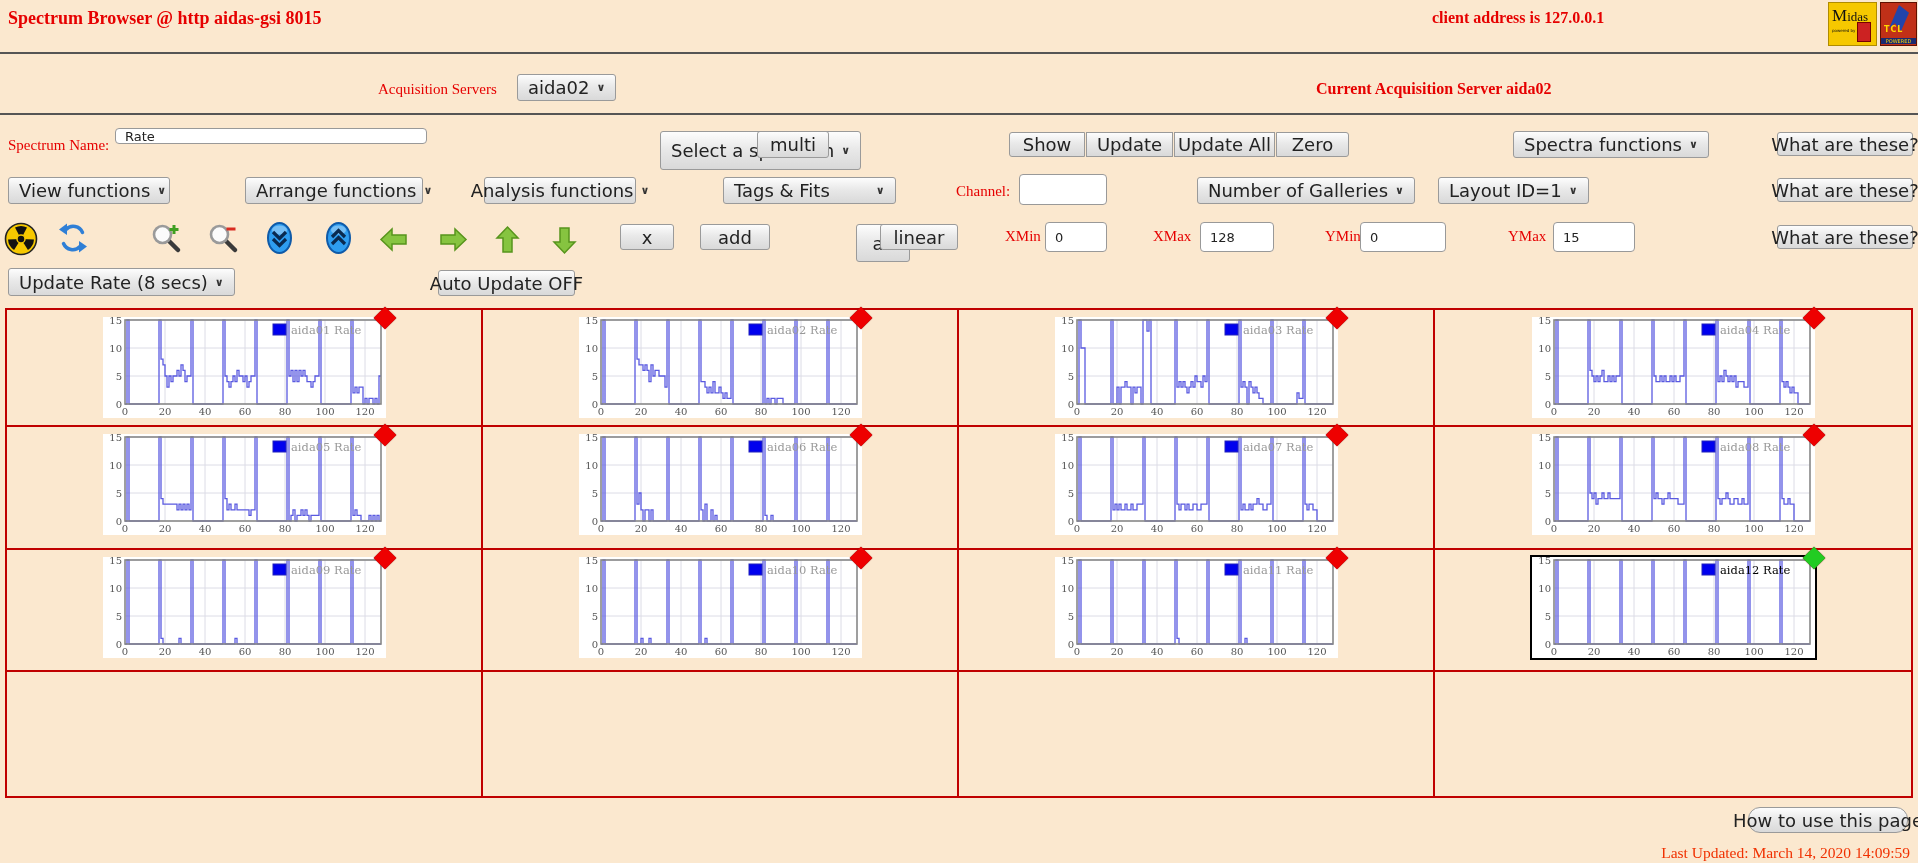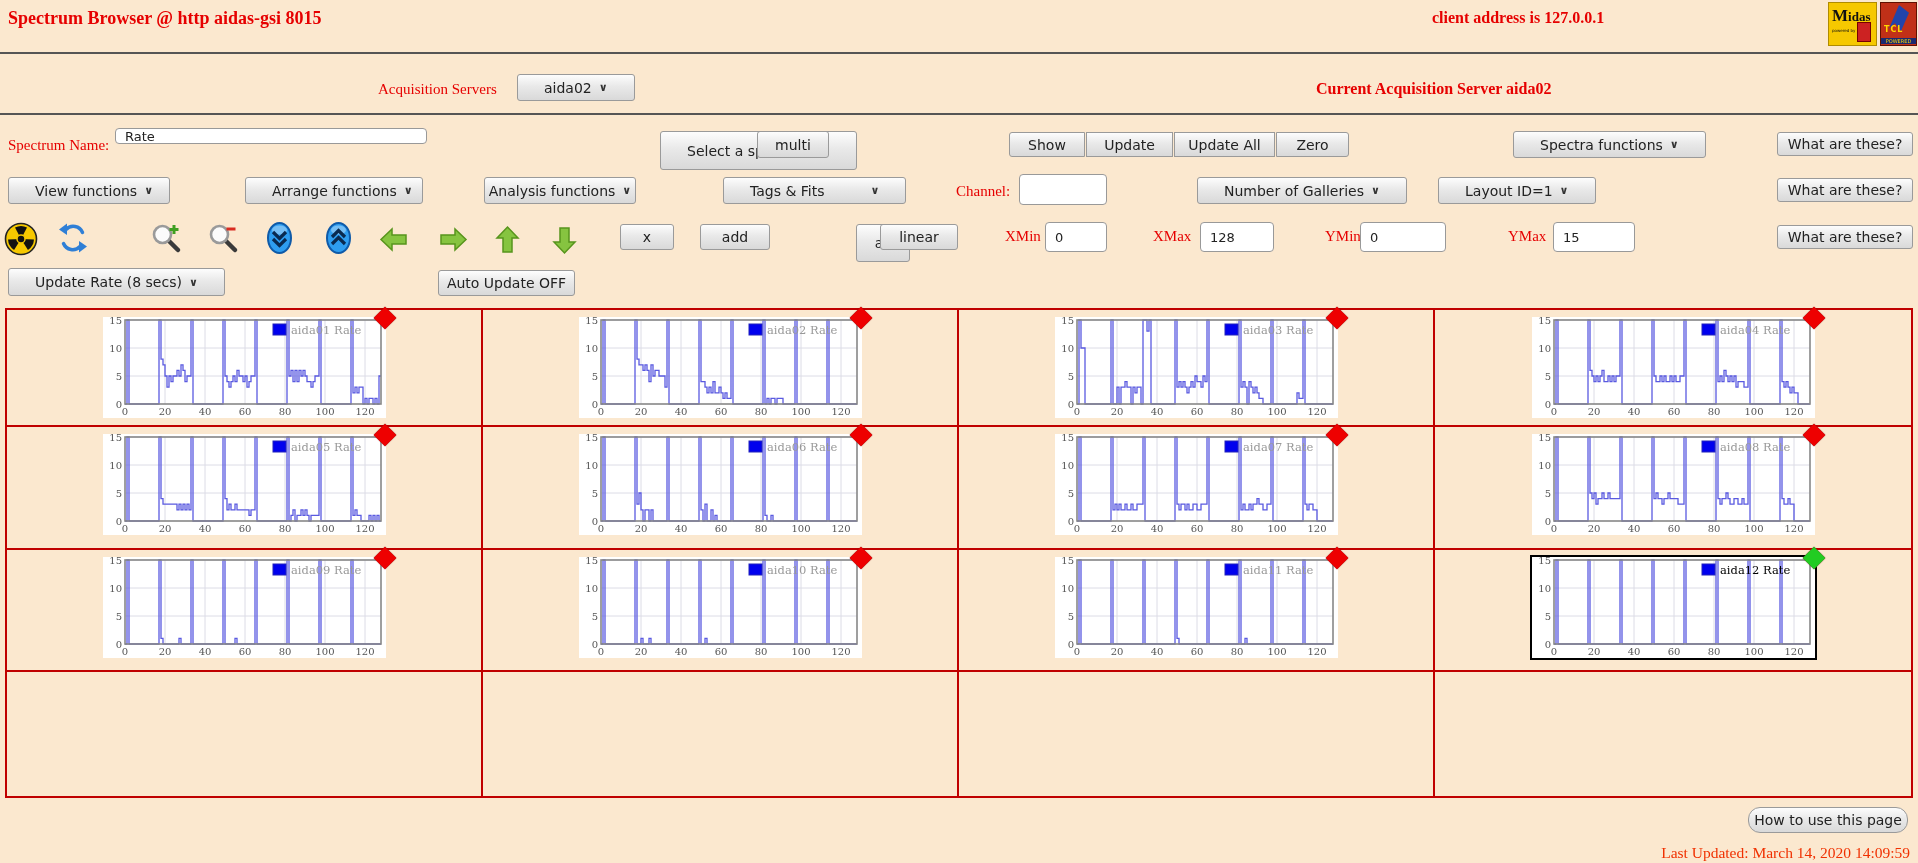--- a/index.html
+++ b/index.html
@@ -5,30 +5,30 @@
   html,body{margin:0;padding:0;}
   body{font-family:"DejaVu Sans",sans-serif;background:#fbe8cf;}
   #app{position:relative;width:1918px;height:863px;background:#fbe8cf;overflow:hidden;}
   .hr{position:absolute;left:0;width:1918px;height:2px;background:#555;}
   .redlab{position:absolute;font-family:"Liberation Serif",serif;color:#e60000;font-size:15px;white-space:nowrap;}
   .redbold{font-weight:bold;}
   .title{position:absolute;left:8px;top:8px;font-family:"Liberation Serif",serif;font-weight:bold;font-size:18px;color:#e60000;}
   .client{position:absolute;left:1432px;top:9px;font-family:"Liberation Serif",serif;font-weight:bold;font-size:16px;color:#e60000;}
   .btn{position:absolute;box-sizing:border-box;display:flex;align-items:center;justify-content:center;
        background:linear-gradient(#fdfdfd,#e9e9e9 45%,#d9d9d9);border:1px solid #9a9a9a;border-radius:3px;
-       color:#222;font-size:14px;font-family:"DejaVu Sans",sans-serif;white-space:nowrap;padding:0 26px;cursor:pointer;}
+       color:#222;font-size:18px;font-family:"DejaVu Sans",sans-serif;white-space:nowrap;padding:0 10px;cursor:pointer;}
   .dd .chev{margin-left:7px;font-size:11px;color:#333;}
   .chev::after{content:"\2228";font-weight:bold;}
   .inp{position:absolute;box-sizing:border-box;background:#fff;border:1px solid #999;border-radius:4px;
        font-size:13px;font-family:"DejaVu Sans",sans-serif;color:#222;padding:0 9px;outline:none;}
   .ic{position:absolute;width:34px;height:34px;}
   .ic svg{display:block;}
   
   .midas-logo{position:absolute;left:1828px;top:2px;width:49px;height:44px;background:#f6c800;border:1px solid #b08c00;box-sizing:border-box;overflow:hidden;}
-  .midas-word{font-family:"Liberation Serif",serif;color:#111;font-size:13px;font-weight:bold;margin:3px 0 0 3px;}
+  .midas-word{font-family:"Liberation Serif",serif;color:#111;font-size:13px;font-weight:normal;margin:3px 0 0 3px;}
   .midas-word::first-letter{font-size:17px;}
   .midas-sub{font-size:4px;color:#111;margin:2px 0 0 3px;}
   .midas-fig{position:absolute;right:5px;bottom:3px;width:12px;height:18px;background:#c22;border:1px solid #700;}
   .tcl-logo{position:absolute;left:1880px;top:2px;width:37px;height:44px;background:#c03018;border:1px solid #601000;box-sizing:border-box;overflow:hidden;}
   .tcl-feather{position:absolute;left:8px;top:2px;width:20px;height:26px;background:#2244aa;clip-path:polygon(50% 0,100% 30%,60% 100%,30% 70%,0 90%);}
   .tcl-t1{position:absolute;left:3px;bottom:11px;color:#ffd700;font-size:8px;font-weight:bold;letter-spacing:1px;}
   .tcl-t2{position:absolute;left:0;bottom:1px;width:100%;text-align:center;color:#ffd700;background:#1a2a70;font-size:5px;}
   
   #gallery-grid{position:absolute;left:5px;top:308px;width:1908px;height:490px;display:grid;
      grid-template-columns:1fr 1fr 1fr 1fr;grid-template-rows:117px 123px 122px auto;

